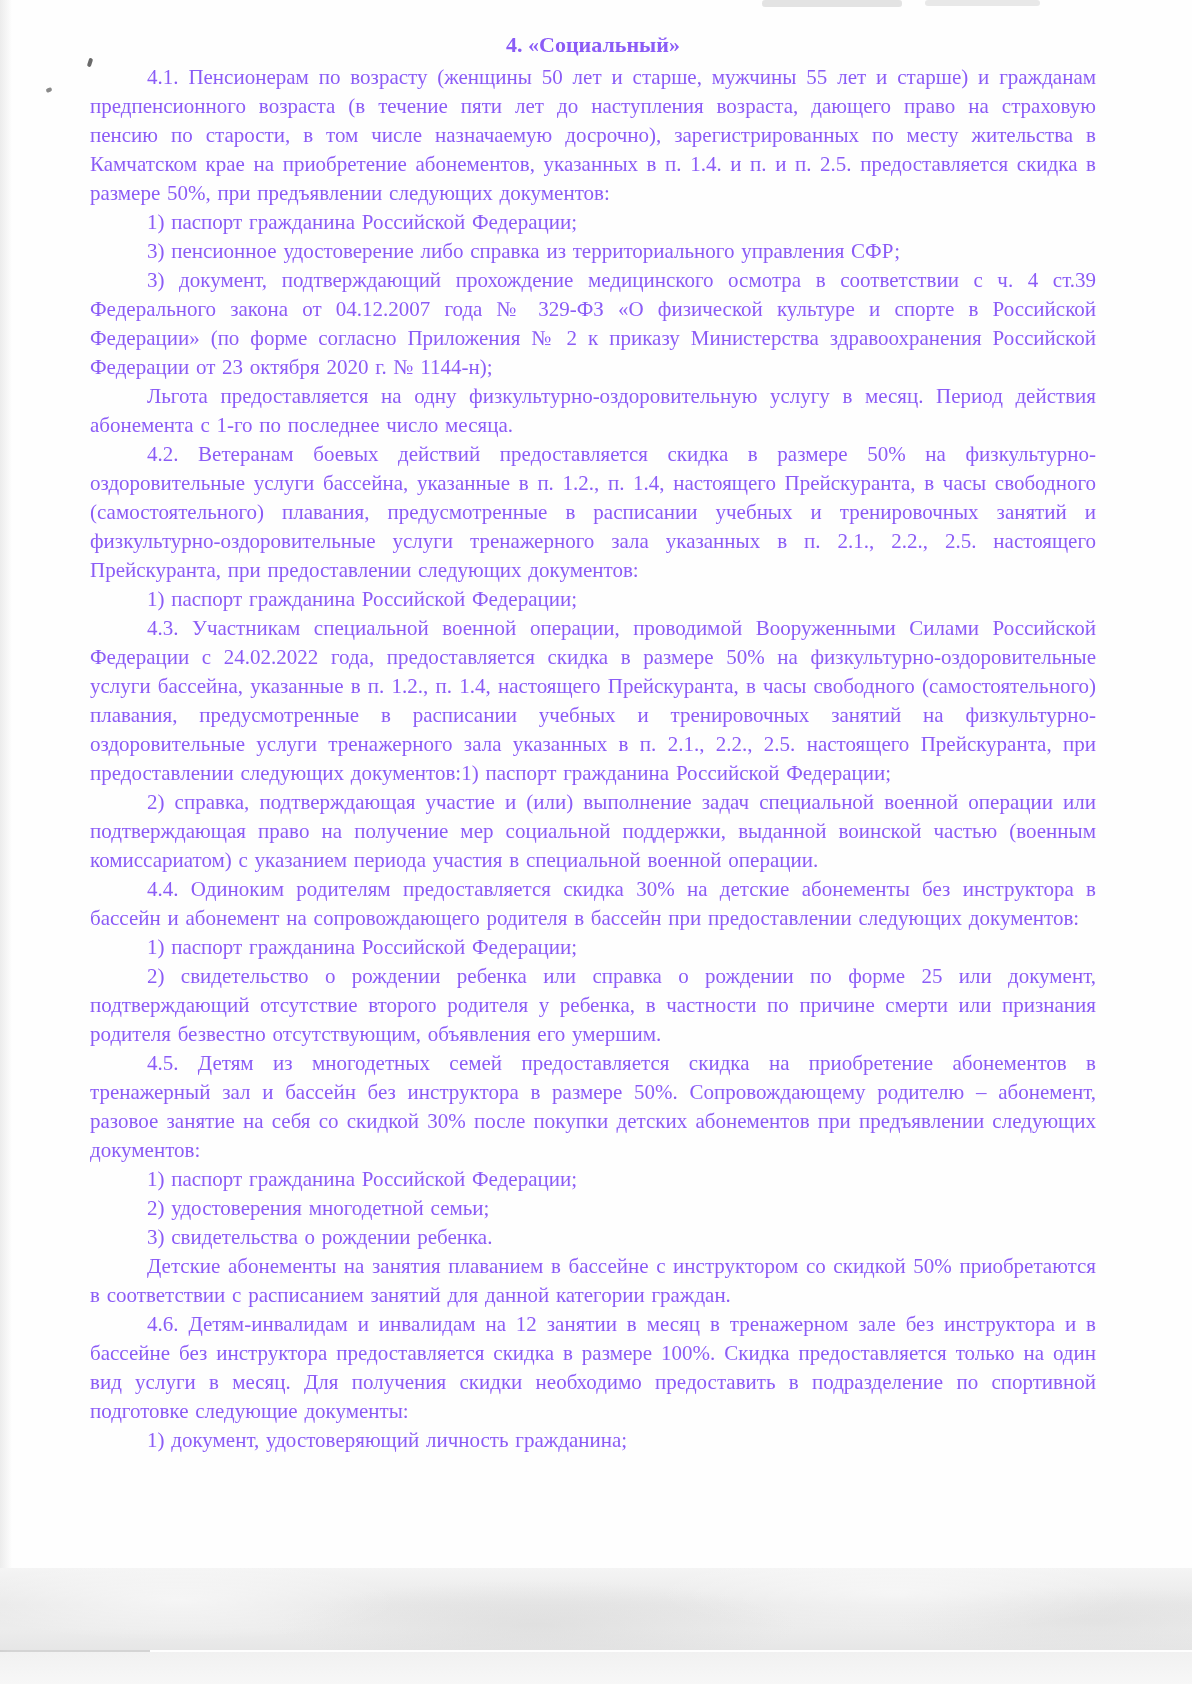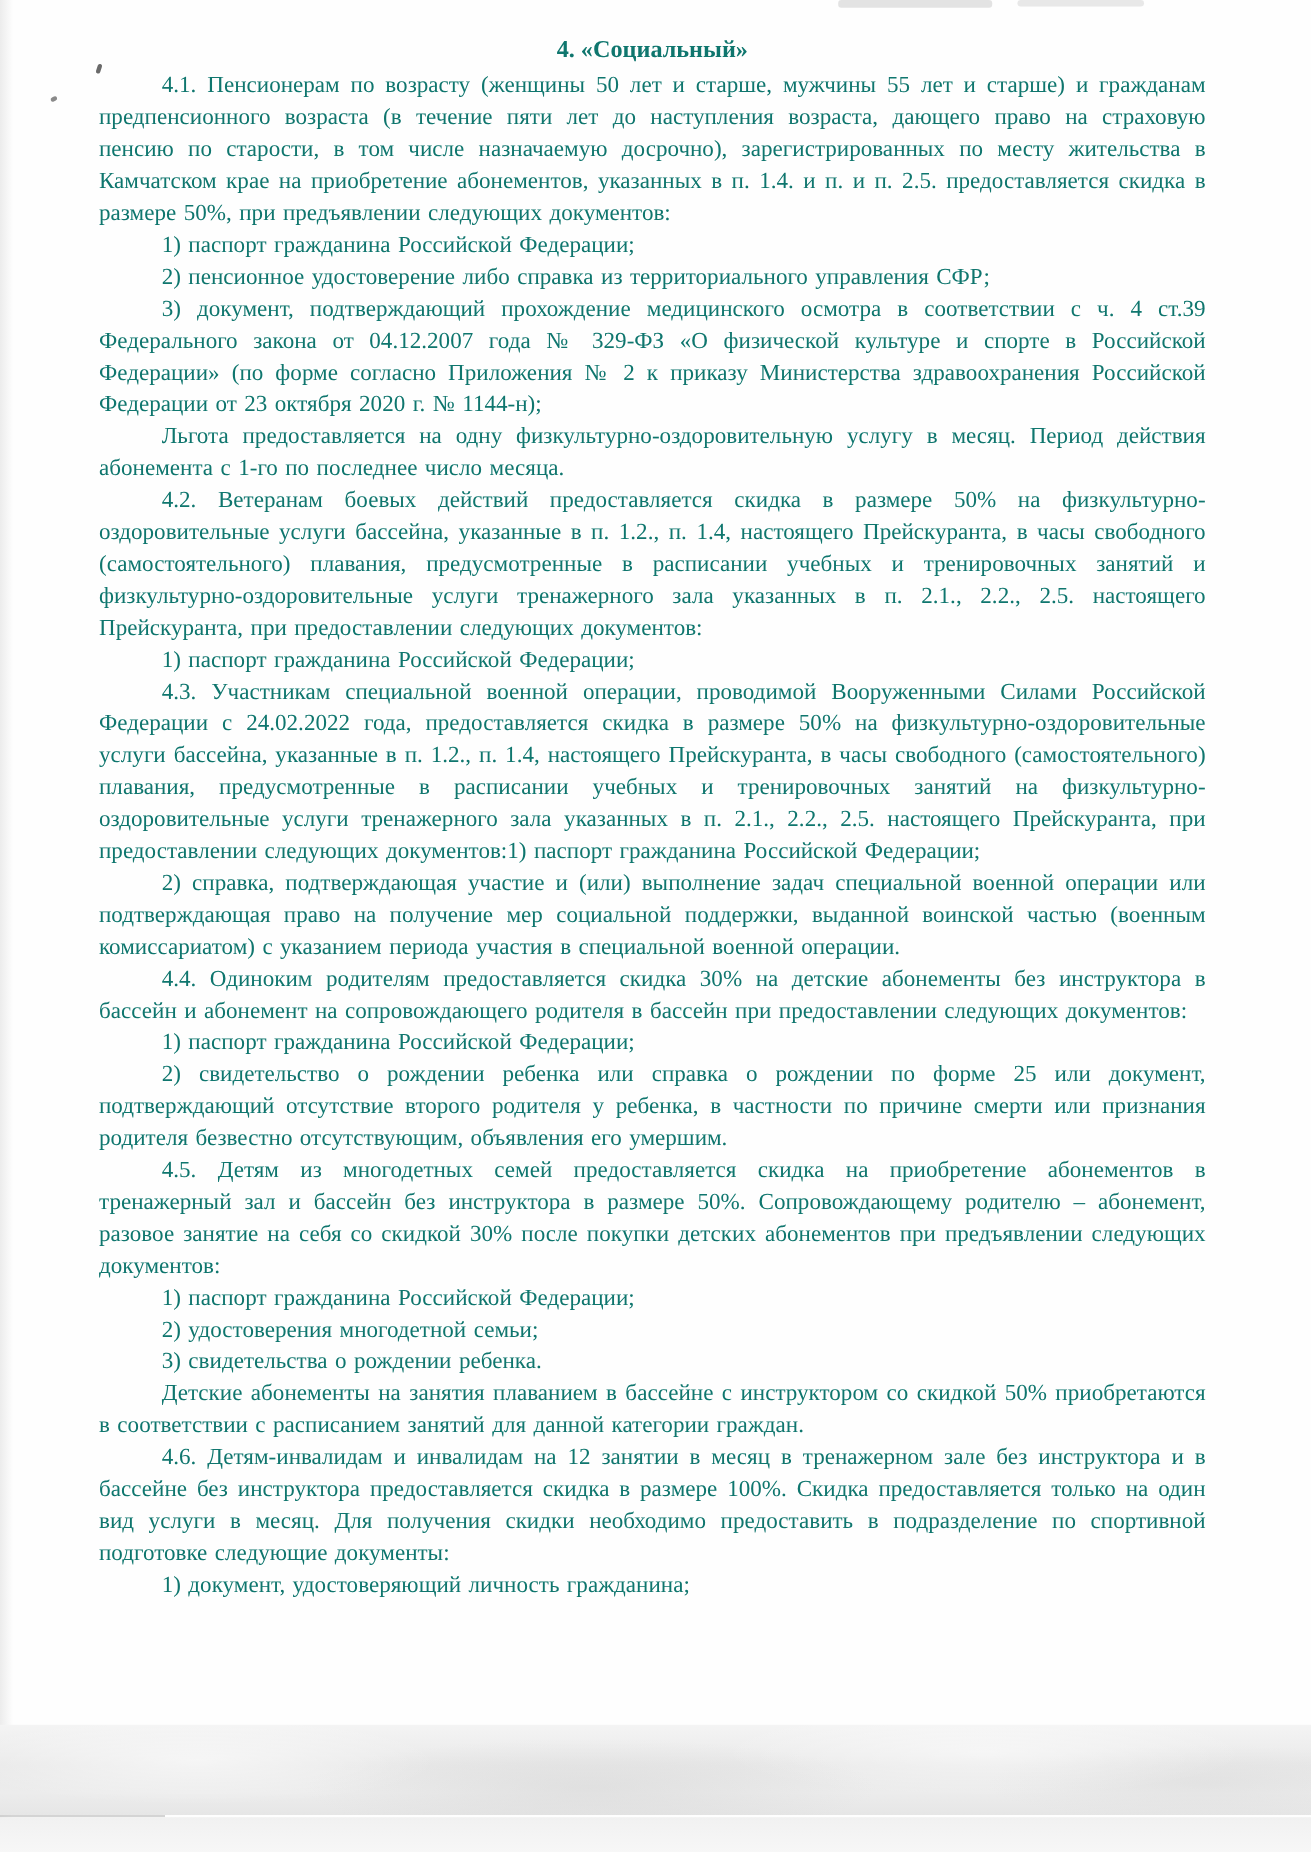--- a/index.html
+++ b/index.html
@@ -7,21 +7,21 @@
     padding: 0;
     background: #ffffff;
   }
   .page {
     position: relative;
     width: 1192px;
     height: 1684px;
     background: #fefefe;
     overflow: hidden;
     font-family: "Liberation Serif", "DejaVu Serif", serif;
-    color: #0f766e;
+    color: #8b5cf6;
   }
   
   .left-edge {
     position: absolute;
     left: 0; top: 0;
     width: 12px; height: 100%;
     background: linear-gradient(90deg, #ececec, rgba(255,255,255,0));
   }
   
   .top-smudge-1 {
@@ -117,21 +117,21 @@
   <div class="top-smudge-1"></div>
   <div class="top-smudge-2"></div>
   <div class="speck-1"></div>
   <div class="speck-2"></div>
 
   <div class="content">
     <h1 class="title">4. «Социальный»</h1>
 
     <p class="para">4.1. Пенсионерам по возрасту (женщины 50 лет и старше, мужчины 55 лет и старше) и гражданам предпенсионного возраста (в течение пяти лет до наступления возраста, дающего право на страховую пенсию по старости, в том числе назначаемую досрочно), зарегистрированных по месту жительства в Камчатском крае на приобретение абонементов, указанных в п. 1.4. и п. и п. 2.5. предоставляется скидка в размере 50%, при предъявлении следующих документов:</p>
     <p class="para">1) паспорт гражданина Российской Федерации;</p>
-    <p class="para">2) пенсионное удостоверение либо справка из территориального управления СФР;</p>
+    <p class="para">3) пенсионное удостоверение либо справка из территориального управления СФР;</p>
     <p class="para">3) документ, подтверждающий прохождение медицинского осмотра в соответствии с ч. 4 ст.39 Федерального закона от 04.12.2007 года № 329-ФЗ «О физической культуре и спорте в Российской Федерации» (по форме согласно Приложения № 2 к приказу Министерства здравоохранения Российской Федерации от 23 октября 2020 г. № 1144-н);</p>
     <p class="para">Льгота предоставляется на одну физкультурно-оздоровительную услугу в месяц. Период действия абонемента с 1-го по последнее число месяца.</p>
 
     <p class="para">4.2. Ветеранам боевых действий предоставляется скидка в размере 50% на физкультурно-оздоровительные услуги бассейна, указанные в п. 1.2., п. 1.4, настоящего Прейскуранта, в часы свободного (самостоятельного) плавания, предусмотренные в расписании учебных и тренировочных занятий и физкультурно-оздоровительные услуги тренажерного зала указанных в п. 2.1., 2.2., 2.5. настоящего Прейскуранта, при предоставлении следующих документов:</p>
     <p class="para">1) паспорт гражданина Российской Федерации;</p>
 
     <p class="para">4.3. Участникам специальной военной операции, проводимой Вооруженными Силами Российской Федерации с 24.02.2022 года, предоставляется скидка в размере 50% на физкультурно-оздоровительные услуги бассейна, указанные в п. 1.2., п. 1.4, настоящего Прейскуранта, в часы свободного (самостоятельного) плавания, предусмотренные в расписании учебных и тренировочных занятий на физкультурно-оздоровительные услуги тренажерного зала указанных в п. 2.1., 2.2., 2.5. настоящего Прейскуранта, при предоставлении следующих документов:1) паспорт гражданина Российской Федерации;</p>
     <p class="para">2) справка, подтверждающая участие и (или) выполнение задач специальной военной операции или подтверждающая право на получение мер социальной поддержки, выданной воинской частью (военным комиссариатом) с указанием периода участия в специальной военной операции.</p>
 
     <p class="para">4.4. Одиноким родителям предоставляется скидка 30% на детские абонементы без инструктора в бассейн и абонемент на сопровождающего родителя в бассейн при предоставлении следующих документов:</p>

